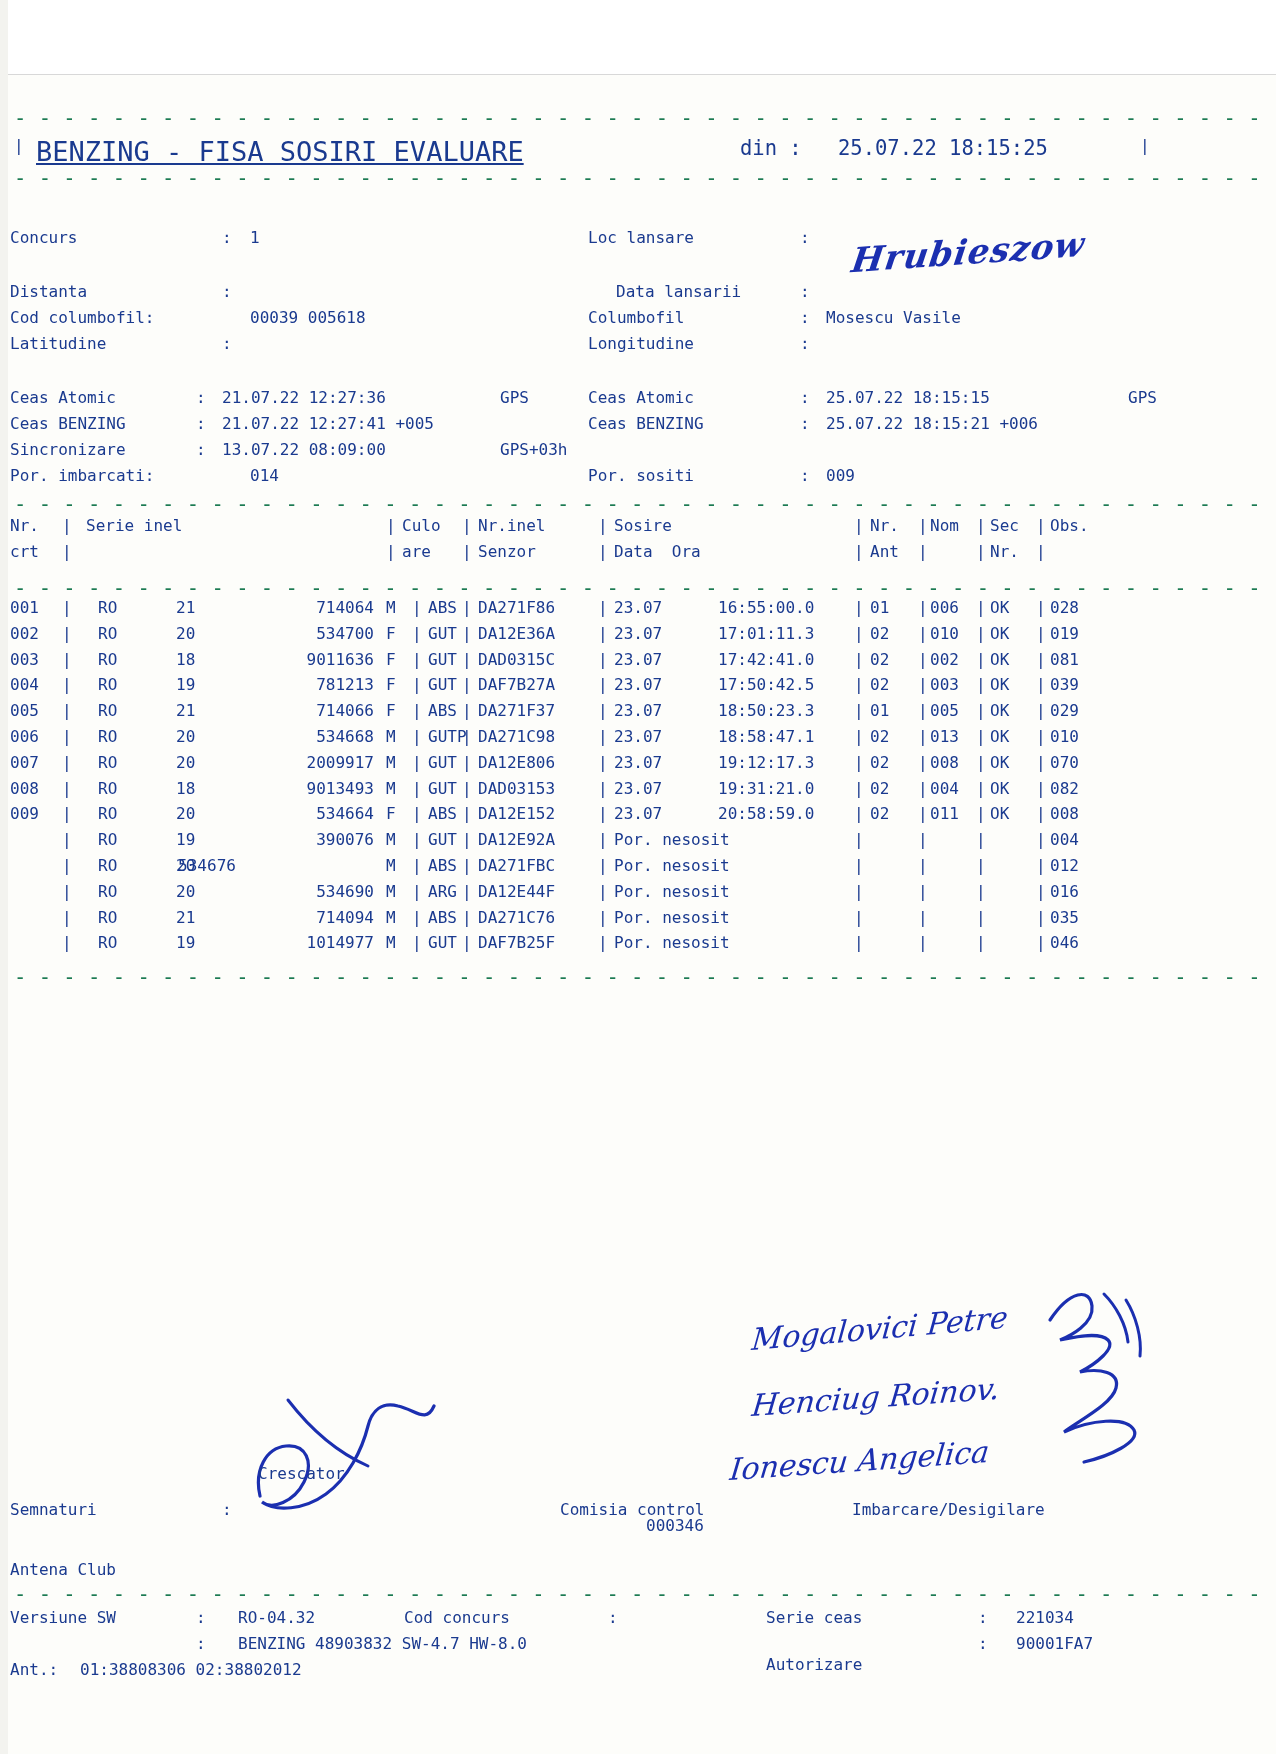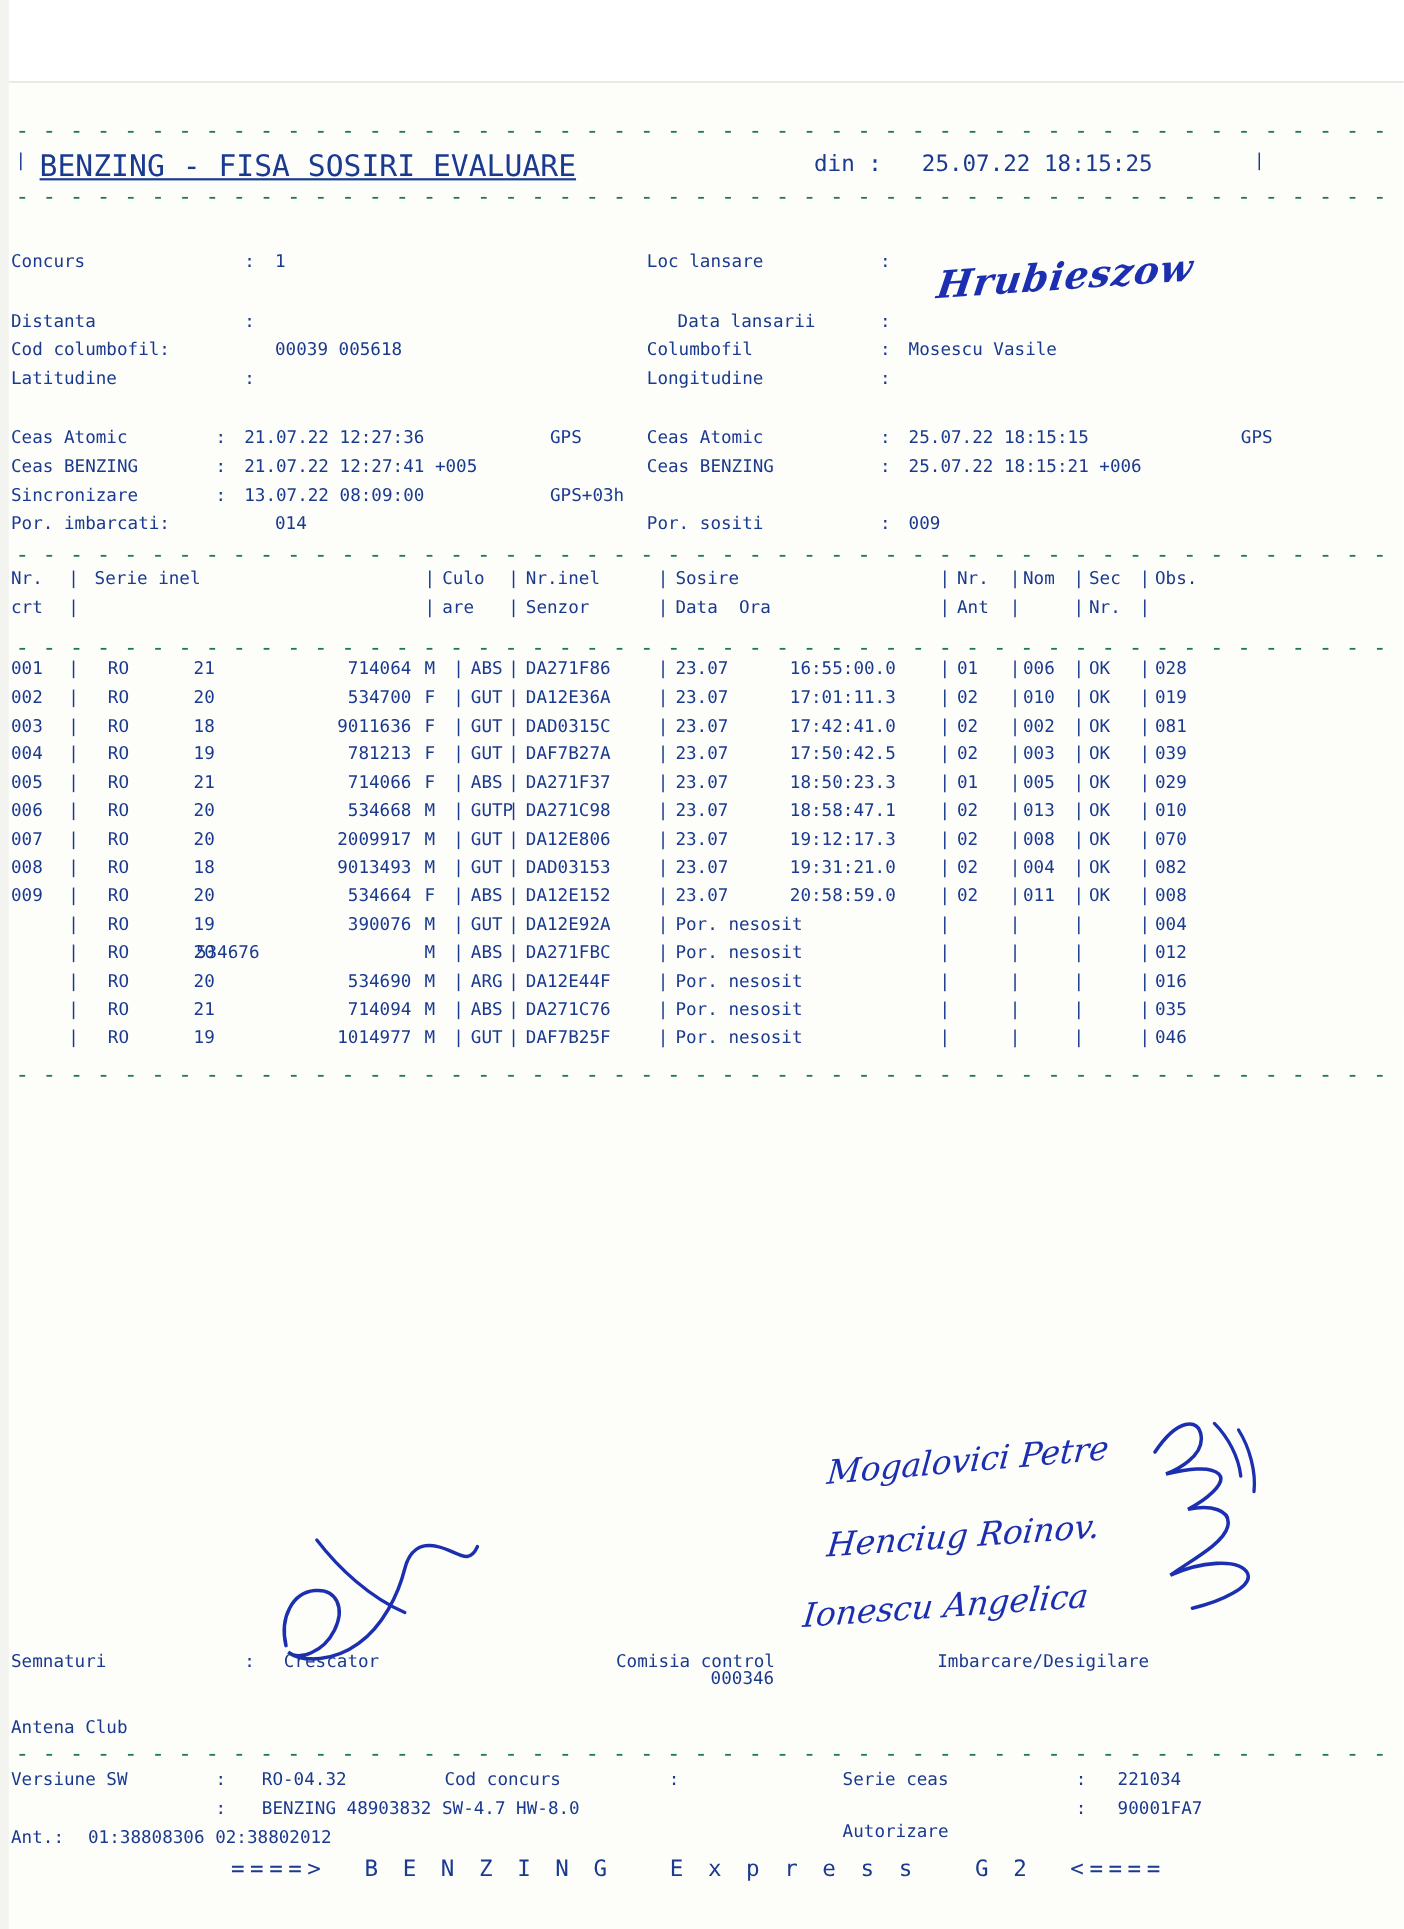--- a/index.html
+++ b/index.html
@@ -558,21 +558,21 @@
     <path d="M96 20 C106 36 112 58 110 76 M74 14 C86 26 96 44 98 62" fill="none" stroke="#1b2fb0" stroke-width="3" stroke-linecap="round"></path>
   </svg>
 
   <svg class="scribble" style="left:248px; top:1390px; width:200px; height:130px;" viewBox="0 0 200 130">
     <path d="M12 106 C6 80 18 58 38 56 C58 54 66 72 56 92 C46 112 24 120 14 112 C28 122 56 120 78 104 C100 88 114 60 120 36 C124 20 134 12 150 16 C168 20 178 34 186 16" fill="none" stroke="#1b2fb0" stroke-width="3.2" stroke-linecap="round"></path>
     <path d="M40 10 C60 36 88 62 120 76" fill="none" stroke="#1b2fb0" stroke-width="3" stroke-linecap="round"></path>
   </svg>
 
   <div class="block" style="left:10px; top:1500px;">Semnaturi</div>
   <div class="block" style="left:222px; top:1500px;">:</div>
-  <div class="block" style="left:258px; top:1500px;">Crescator</div>
+  <div class="block" style="left:258px; top:1464px;">Crescator</div>
   <div class="block" style="left:560px; top:1500px;">Comisia control</div>
   <div class="block" style="left:852px; top:1500px;">Imbarcare/Desigilare</div>
 
   <div class="block dashrule" style="left:14px; top:1582px; font-size:20.5px;">- - - - - - - - - - - - - - - - - - - - - - - - - - - - - - - - - - - - - - - - - - - - - - - - - - -</div>
 
   <div class="block" style="left:10px; top:1608px;">Versiune SW</div>
   <div class="block" style="left:196px; top:1608px;">:</div>
   <div class="block" style="left:238px; top:1608px;">RO-04.32</div>
   <div class="block" style="left:404px; top:1608px;">Cod concurs</div>
   <div class="block" style="left:608px; top:1608px;">:</div>
@@ -584,14 +584,13 @@
   <div class="block" style="left:10px; top:1560px;">Antena Club</div>
   <div class="block" style="left:196px; top:1634px;">:</div>
   <div class="block" style="left:238px; top:1634px;">BENZING 48903832 SW-4.7 HW-8.0</div>
   <div class="block" style="left:766px; top:1634px;margin-top:21px;">Autorizare</div>
   <div class="block" style="left:978px; top:1634px;">:</div>
   <div class="block" style="left:1016px; top:1634px;">90001FA7</div>
 
   <div class="block" style="left:10px; top:1660px;">Ant.:</div>
   <div class="block" style="left:80px; top:1660px;">01:38808306 02:38802012</div>
 
-  <div class="block spaced" style="left:210px; top:1686px; font-size:20.5px;">====&gt;  B E N Z I N G   E x p r e s s   G 2  &lt;====</div>
 </div>
 
 </body></html>

